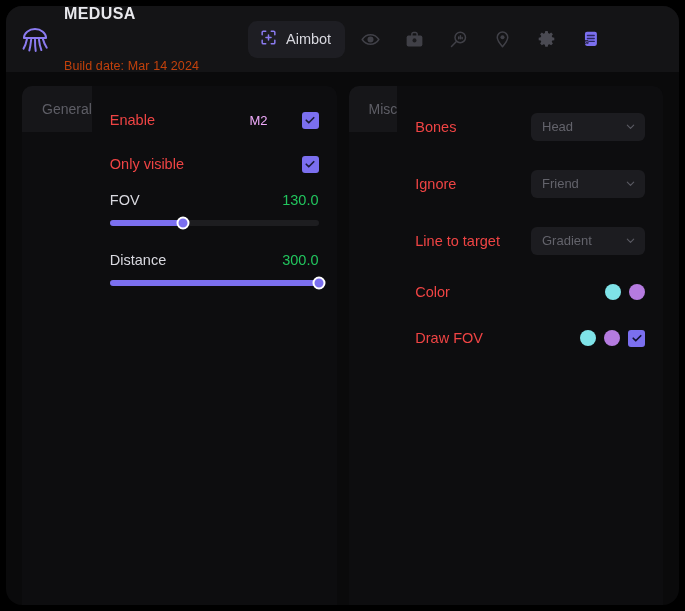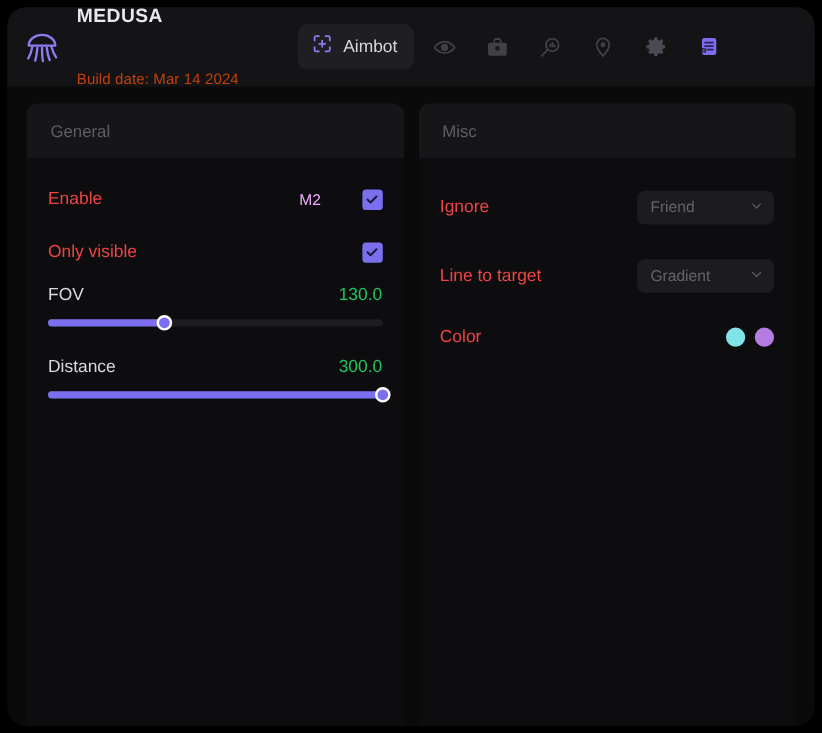--- a/index.html
+++ b/index.html
@@ -99,21 +99,21 @@
     gap: 12px;
     padding: 14px 16px 0 16px;
     box-sizing: border-box;
   }
 
   .panel {
     flex: 1;
     background: #0d0d0f;
     border-radius: 10px 10px 0 0;
     display: flex;
-    flex-direction: column;
+    flex-direction: row;
     overflow: hidden;
   }
 
   .panel-head {
     height: 46px;
     min-height: 46px;
     background: #161619;
     display: flex;
     align-items: center;
     padding-left: 20px;
@@ -369,20 +369,31 @@
 
       </div>
     </div>
 
     <div class="panel">
       <div class="panel-head">
         <span class="panel-head-title">Misc</span>
       </div>
       <div class="panel-body">
 
+        <div class="row" style="min-height:57px">
+          <span class="row-label">Bones</span>
+          <span class="dropdown">
+            <span class="dropdown-value">Head</span>
+            <span>
+              <svg width="11" height="11" viewBox="0 0 24 24" fill="none" stroke="#5a5a63" stroke-width="2.4" stroke-linecap="round" stroke-linejoin="round">
+                <path d="M5 9l7 7 7-7"></path>
+              </svg>
+            </span>
+          </span>
+        </div>
 
         <div class="row" style="min-height:57px">
           <span class="row-label">Ignore</span>
           <span class="dropdown">
             <span class="dropdown-value">Friend</span>
             <span>
               <svg width="11" height="11" viewBox="0 0 24 24" fill="none" stroke="#5a5a63" stroke-width="2.4" stroke-linecap="round" stroke-linejoin="round">
                 <path d="M5 9l7 7 7-7"></path>
               </svg>
             </span>
@@ -402,18 +413,30 @@
         </div>
 
         <div class="row" style="min-height:46px">
           <span class="row-label">Color</span>
           <span class="row-right" style="gap:8px">
             <span class="swatch" style="background: rgb(127, 227, 232);"></span>
             <span class="swatch" style="background: rgb(181, 123, 224);"></span>
           </span>
         </div>
 
+        <div class="row" style="min-height:46px">
+          <span class="row-label">Draw FOV</span>
+          <span class="row-right" style="gap:8px">
+            <span class="swatch" style="background: rgb(127, 227, 232);"></span>
+            <span class="swatch" style="background: rgb(181, 123, 224);"></span>
+            <span class="checkbox" style="background: rgb(123, 111, 239);">
+              <svg width="12" height="12" viewBox="0 0 24 24" fill="none" stroke="#111130" stroke-width="3.4" stroke-linecap="round" stroke-linejoin="round">
+                <path d="M4.5 12.5l5 5 10-10"></path>
+              </svg>
+            </span>
+          </span>
+        </div>
 
       </div>
     </div>
 
   </div>
 </div>
 
 </body></html>

